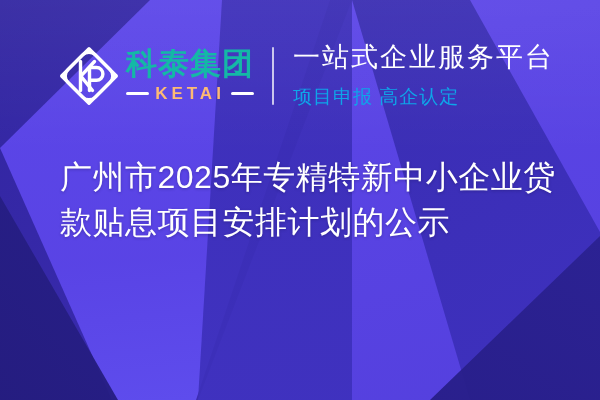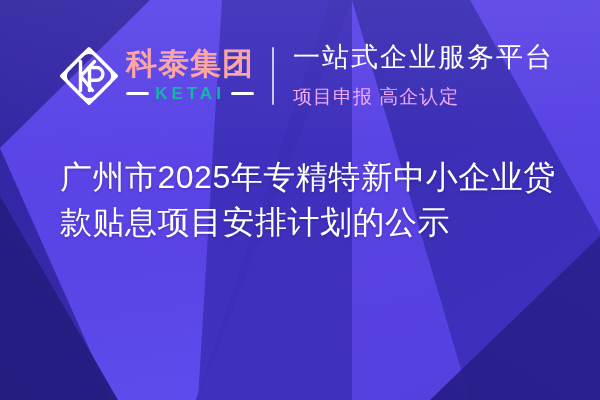--- a/index.html
+++ b/index.html
@@ -84,42 +84,42 @@
   }
   .logo-words {
     margin-left: 6px;
     display: flex;
     flex-direction: column;
     align-items: stretch;
   }
   .logo-cn {
     font-size: 31px;
     font-weight: 700;
-    color: #fca5a5;
+    color: #14b8a6;
     letter-spacing: 1px;
     line-height: 1.06;
     white-space: nowrap;
   }
   .logo-en-row {
     display: flex;
     align-items: center;
     gap: 6px;
     margin-top: 3px;
   }
   .logo-rule {
     flex: 1 1 auto;
     height: 3px;
     background: #ffffff;
     border-radius: 2px;
     min-width: 14px;
   }
   .logo-en {
     font-size: 17px;
     font-weight: 700;
-    color: #14b8a6;
+    color: #fdba74;
     letter-spacing: 4px;
     white-space: nowrap;
   }
   .divider {
     width: 2px;
     height: 58px;
     background: rgba(255,255,255,.72);
     margin: 0 19px 0 18px;
     border-radius: 1px;
   }
@@ -131,21 +131,21 @@
   }
   .tagline-main {
     font-size: 27px;
     color: #ffffff;
     letter-spacing: 2px;
     line-height: 1.16;
     white-space: nowrap;
   }
   .tagline-sub {
     font-size: 19px;
-    color: #f0abfc;
+    color: #0ea5e9;
     letter-spacing: 1px;
     line-height: 1.35;
     margin-top: 3px;
     white-space: nowrap;
   }
 
   
   .title {
     position: absolute;
     left: 60px;

